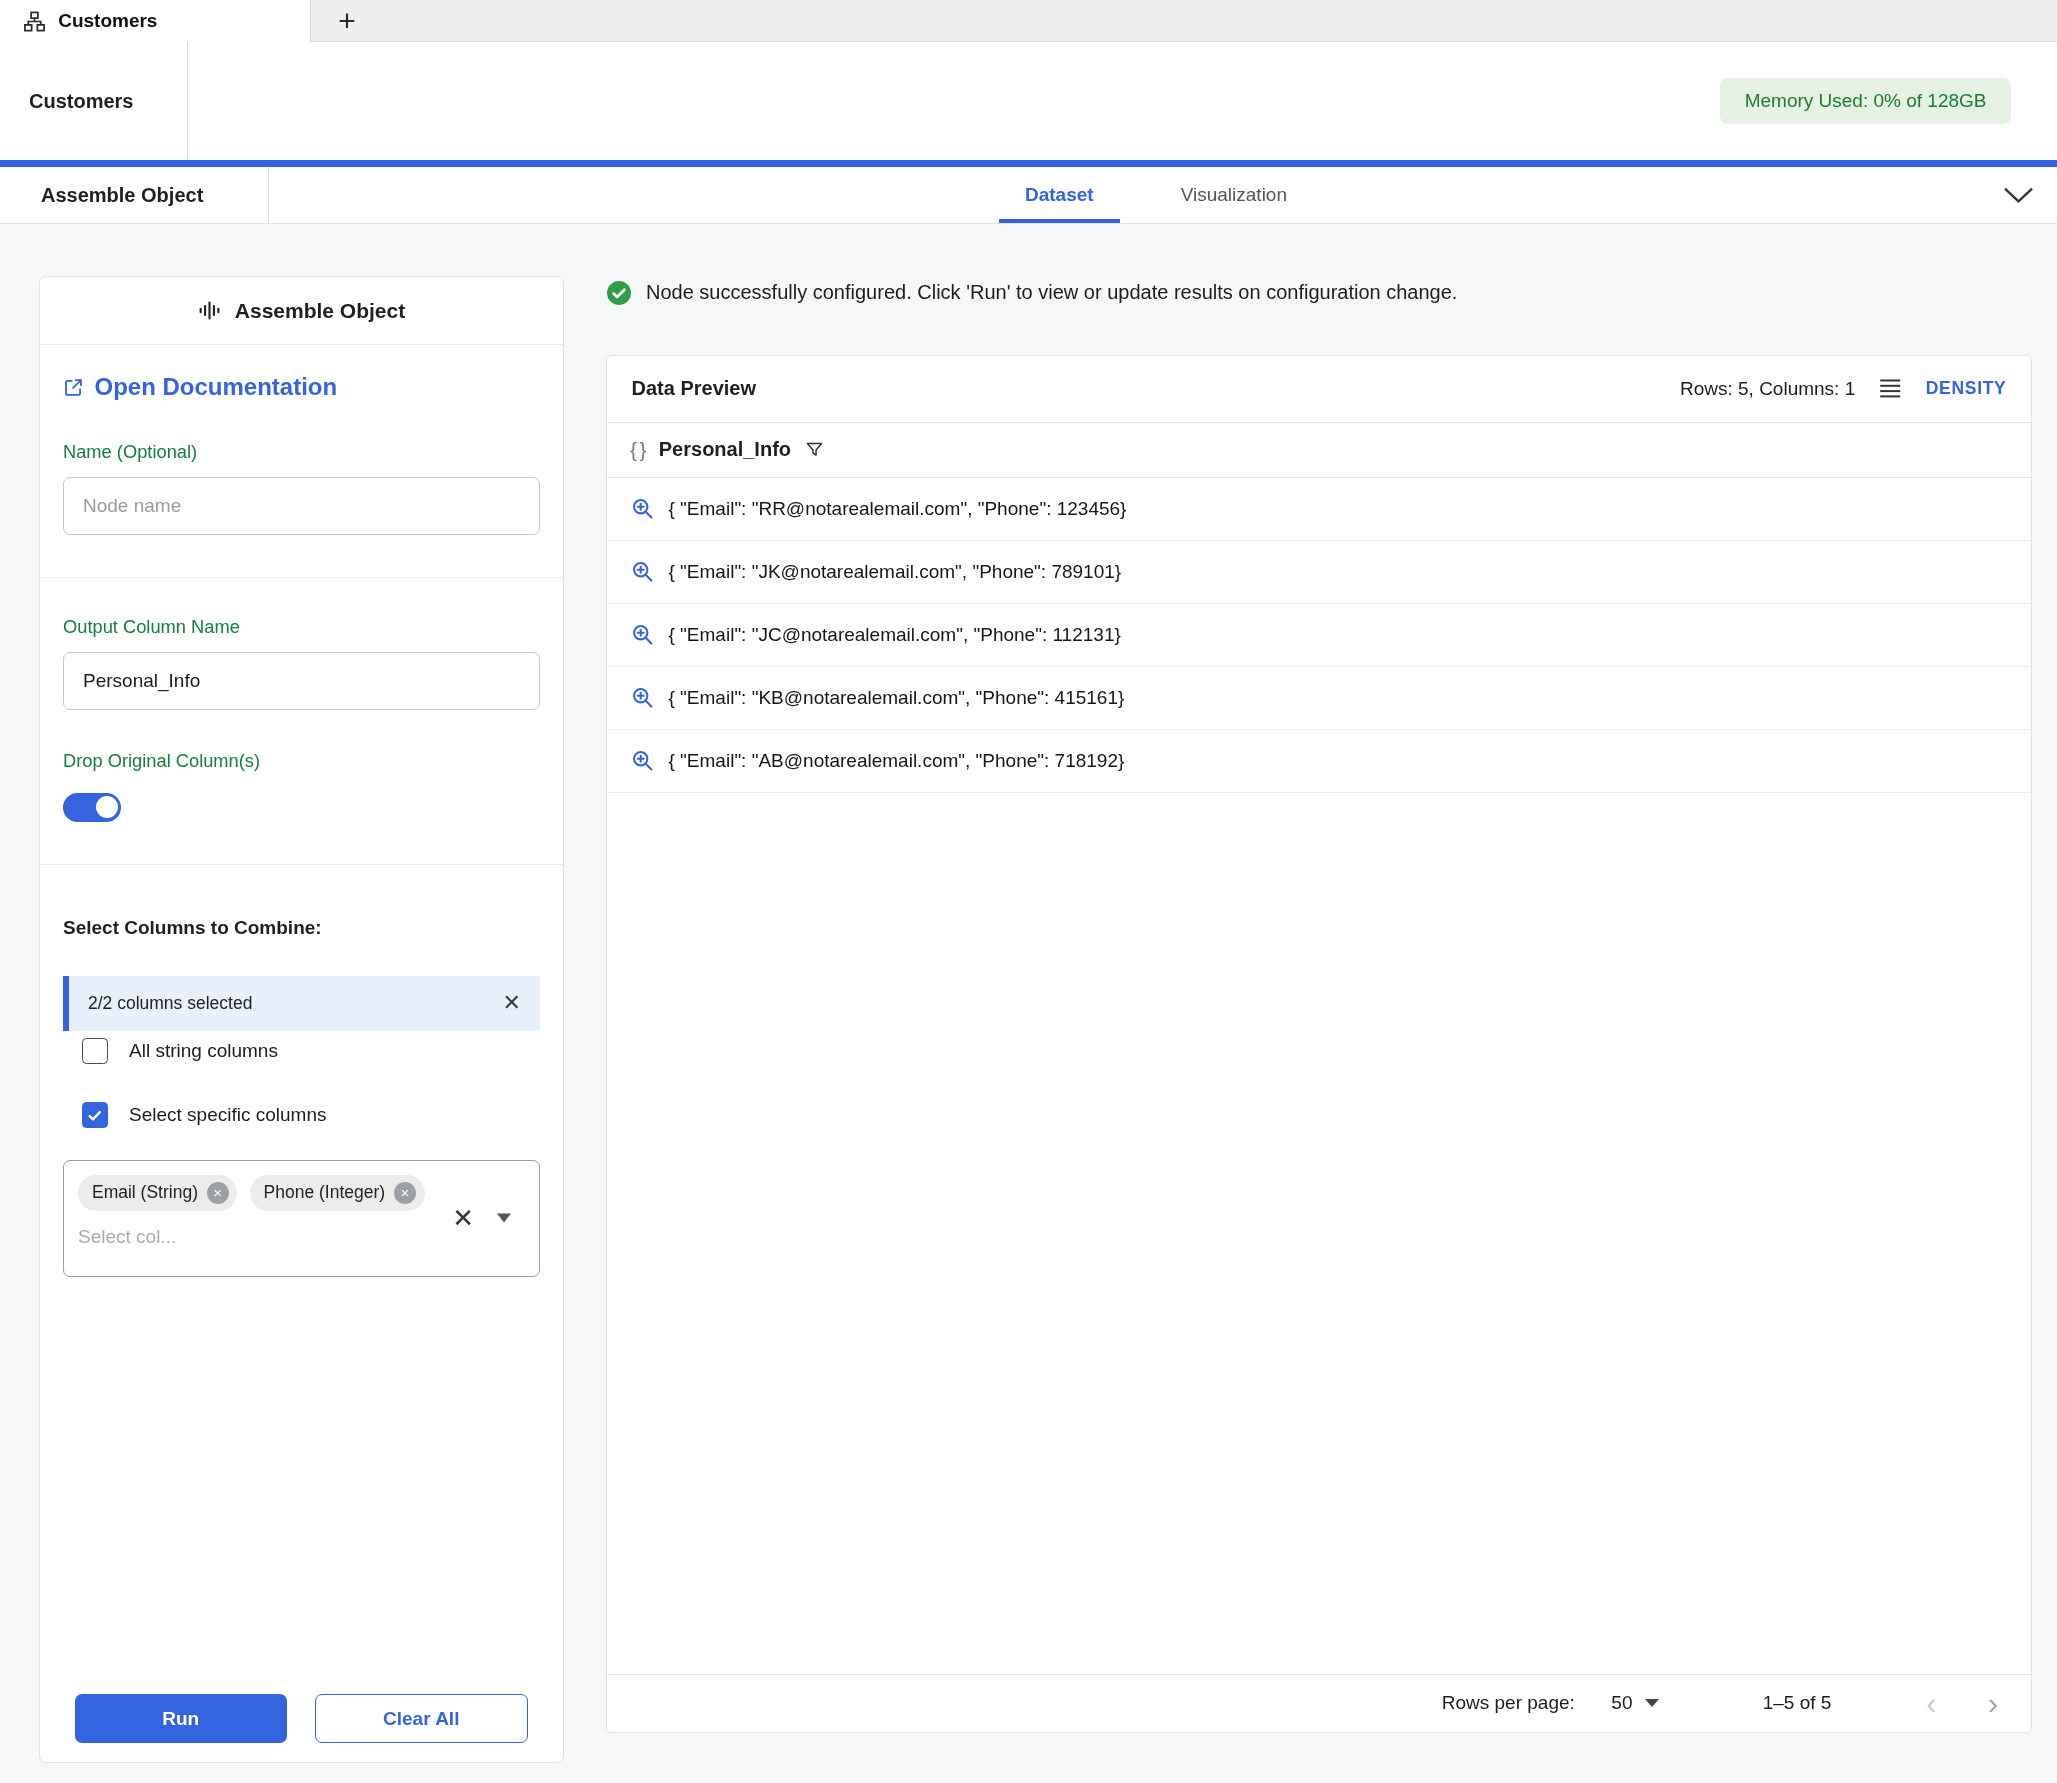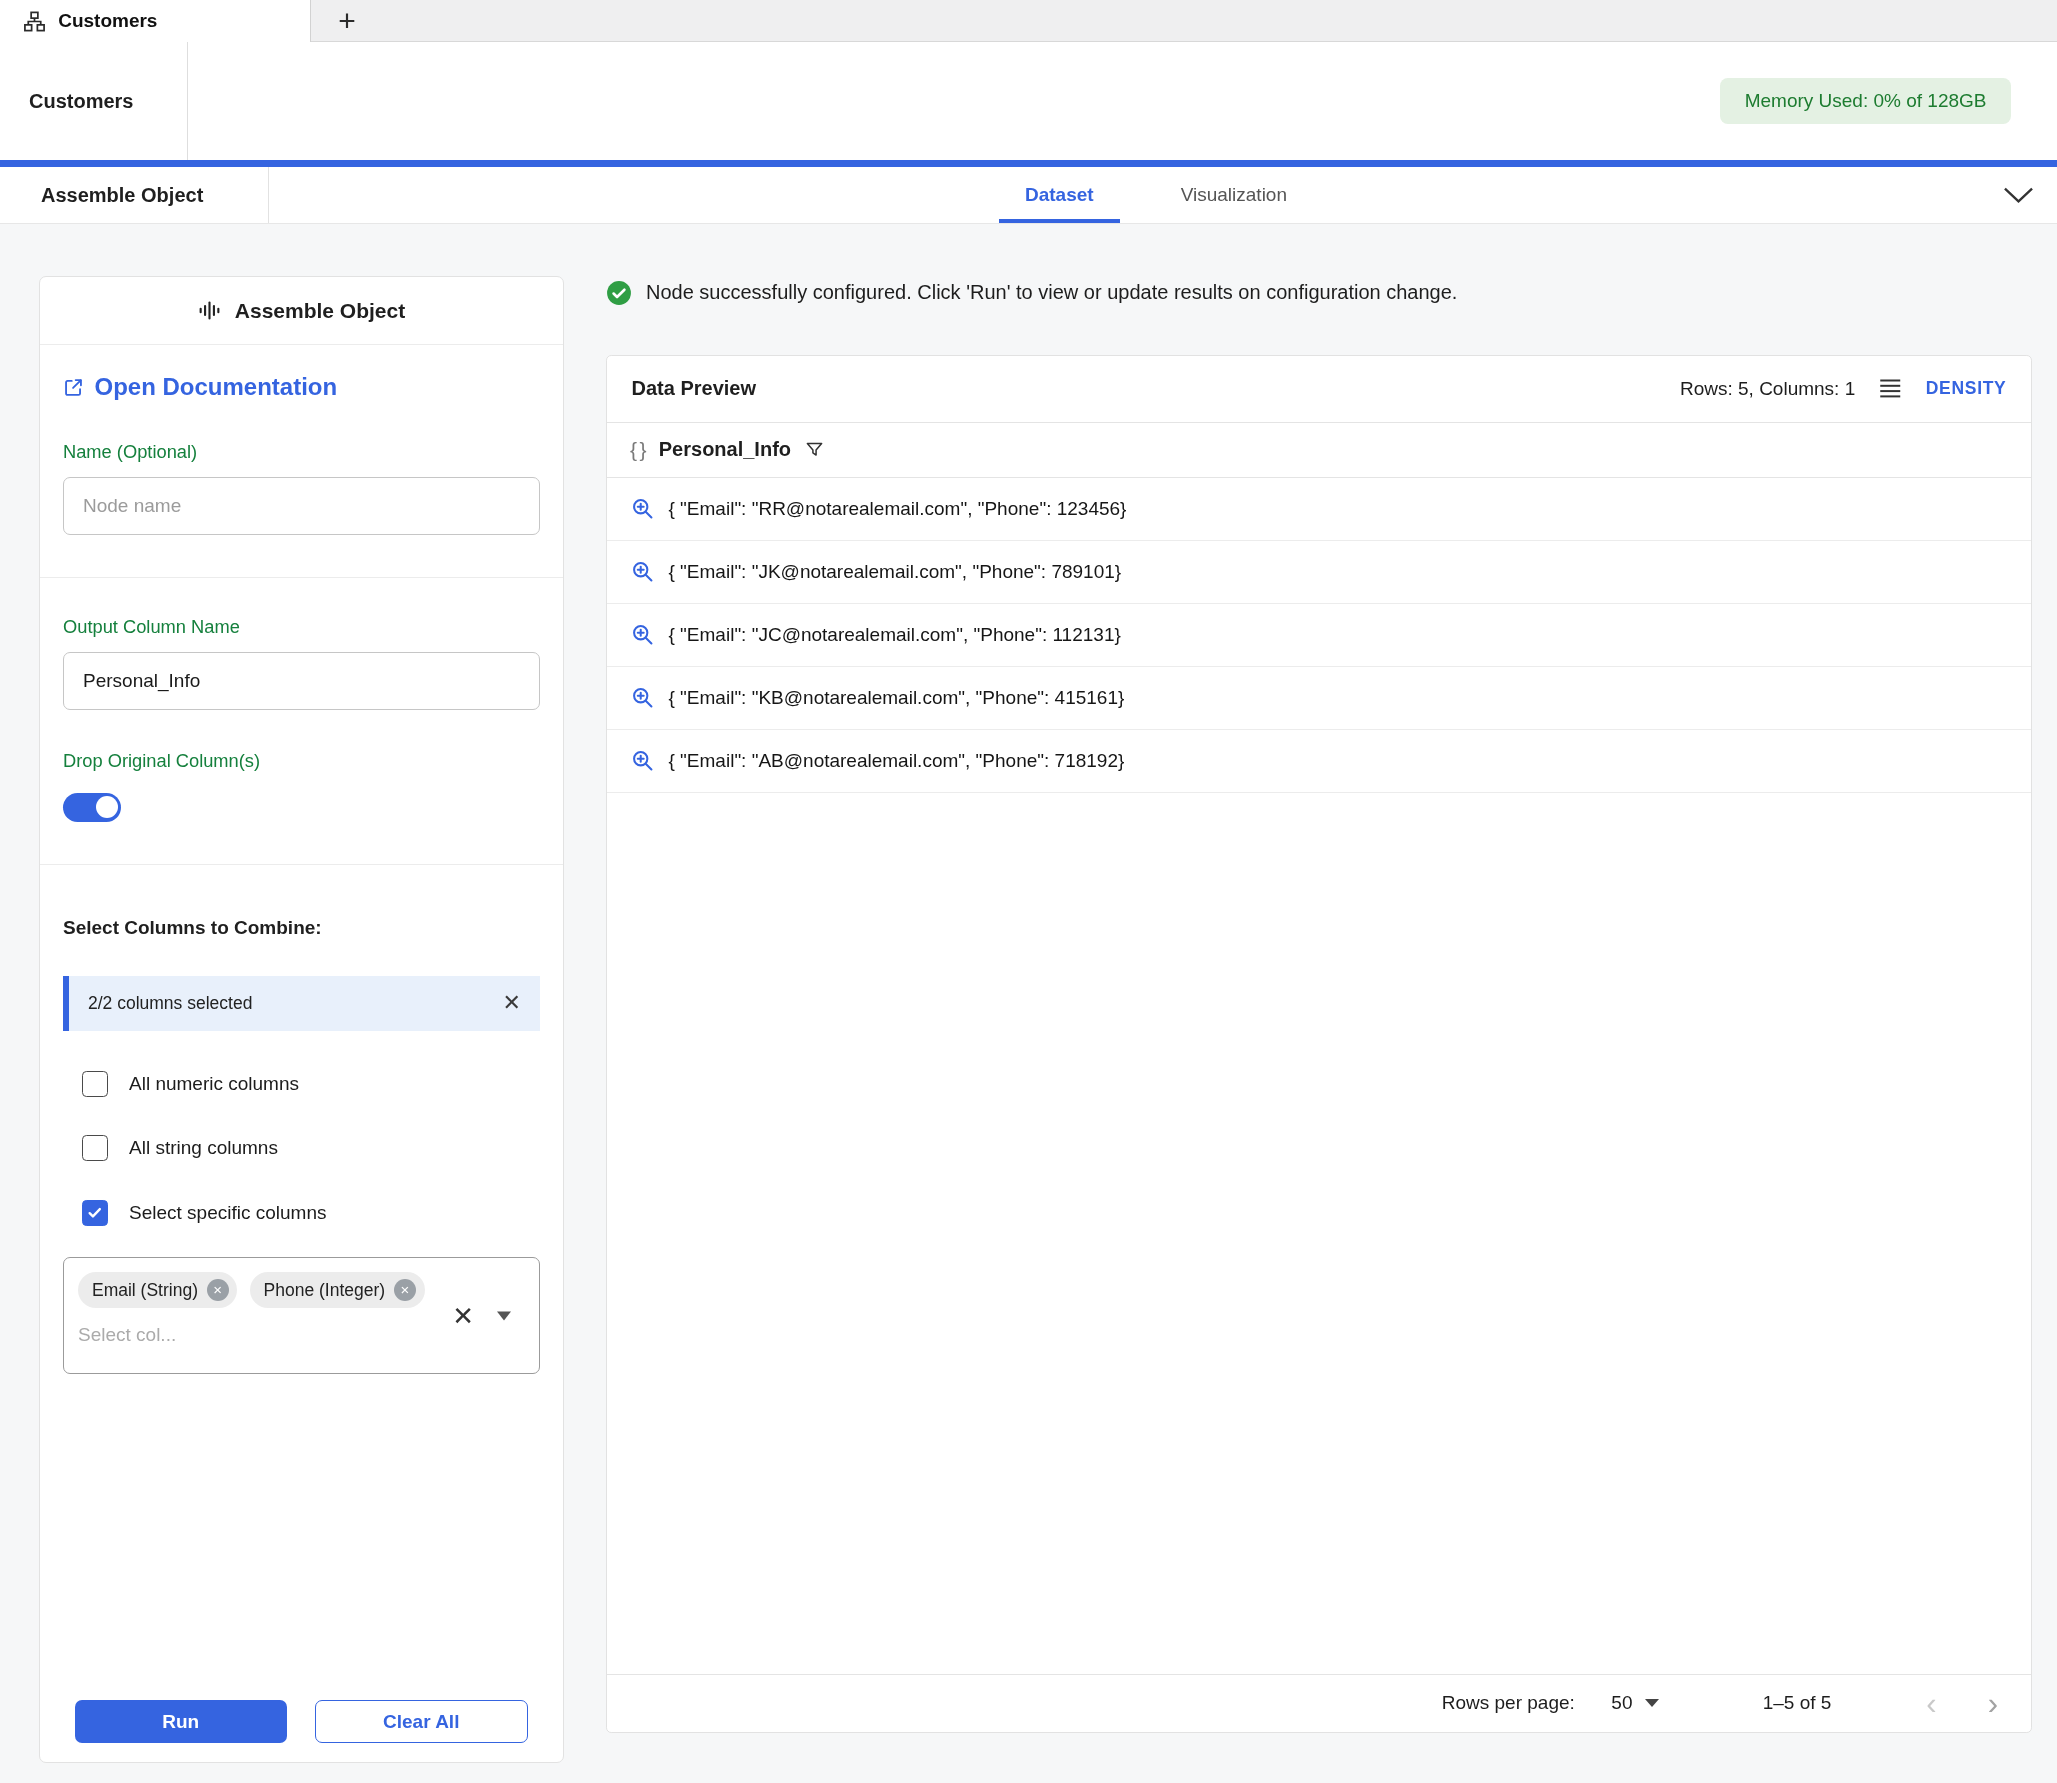--- a/index.html
+++ b/index.html
@@ -54,21 +54,21 @@
   .checkbox.checked { background:#3564e0; border-color:#3564e0; }
   .checkbox.checked svg { display:block; }
   .check-label { font-size:19px; color:#1c1c1c; }
   .multiselect { margin-top:15.7px; position:relative; border:1.3px solid #9b9b9b; border-radius:7px; min-height:117px; padding:14px 105px 14px 14px; display:flex; flex-wrap:wrap; gap:12.2px; align-items:flex-start; align-content:flex-start; }
   .chip { display:inline-flex; align-items:center; gap:8.7px; background:#ececec; border-radius:19px; padding:7px 8.7px 7px 14px; font-size:17.5px; color:#222; white-space:nowrap; }
   .chip-x { width:22px; height:22px; border-radius:50%; background:#9aa0a6; color:#fff; font-size:15px; line-height:22px; text-align:center; cursor:pointer; flex:0 0 22px; }
   .ms-placeholder { font-size:19px; color:#ababab; align-self:center; padding-top:3.5px; white-space:nowrap; }
   .ms-clear { position:absolute; right:65px; top:50%; transform:translateY(-50%); font-size:26px; font-weight:300; color:#333; cursor:pointer; }
   .ms-caret { position:absolute; right:28px; top:50%; transform:translateY(-50%); width:0; height:0; border-left:7.9px solid transparent; border-right:7.9px solid transparent; border-top:9.6px solid #555; cursor:pointer; }
   .card-actions { position:absolute; left:35px; right:35px; bottom:19px; display:flex; gap:28px; }
-  .btn { flex:1; height:43px; border-radius:7px; font-size:19px; font-weight:700; display:flex; align-items:center; justify-content:center; cursor:pointer; font-family:inherit; }
+  .btn { flex:1; height:49px; border-radius:7px; font-size:19px; font-weight:700; display:flex; align-items:center; justify-content:center; cursor:pointer; font-family:inherit; }
   .btn-primary { background:#3564e0; color:#fff; border:none; }
   .btn-outline { background:#fff; color:#3564e0; border:1.3px solid #3564e0; }
 
   
   .right-col { flex:1; display:flex; flex-direction:column; min-width:0; }
   .status-row { display:flex; align-items:center; gap:14px; margin:3.5px 0 49px; font-size:20px; color:#1d1d1d; }
   .preview-card { background:#fff; border:0.9px solid #e2e2e2; border-radius:5.2px; height:1378px; display:flex; flex-direction:column; }
   .preview-header { height:66px; display:flex; align-items:center; padding:0 24.5px; flex:0 0 66px; }
   .preview-title { font-size:20px; font-weight:700; }
   .preview-meta { margin-left:auto; display:flex; align-items:center; gap:23px; }
@@ -186,26 +186,20 @@
     <div class="hr"></div>
 
     <div class="sec">
       <div class="bold-label">Select Columns to Combine:</div>
 
       <div class="sel-banner">
         <span>2/2 columns selected</span>
         <span class="banner-x">✕</span>
       </div>
 
-      <div class="check-row first">
-        <span class="checkbox">
-          
-        </span>
-        <span class="check-label">All numeric columns</span>
-      </div>
       <div class="check-row">
         <span class="checkbox">
           
         </span>
         <span class="check-label">All string columns</span>
       </div>
       <div class="check-row">
         <span class="checkbox checked">
           <svg width="17.5" height="17.5" viewBox="0 0 24 24" fill="none" stroke="#fff" stroke-width="3.2" stroke-linecap="round" stroke-linejoin="round">
               <path d="M5 12.5l4.5 4.5L19 7"></path>

